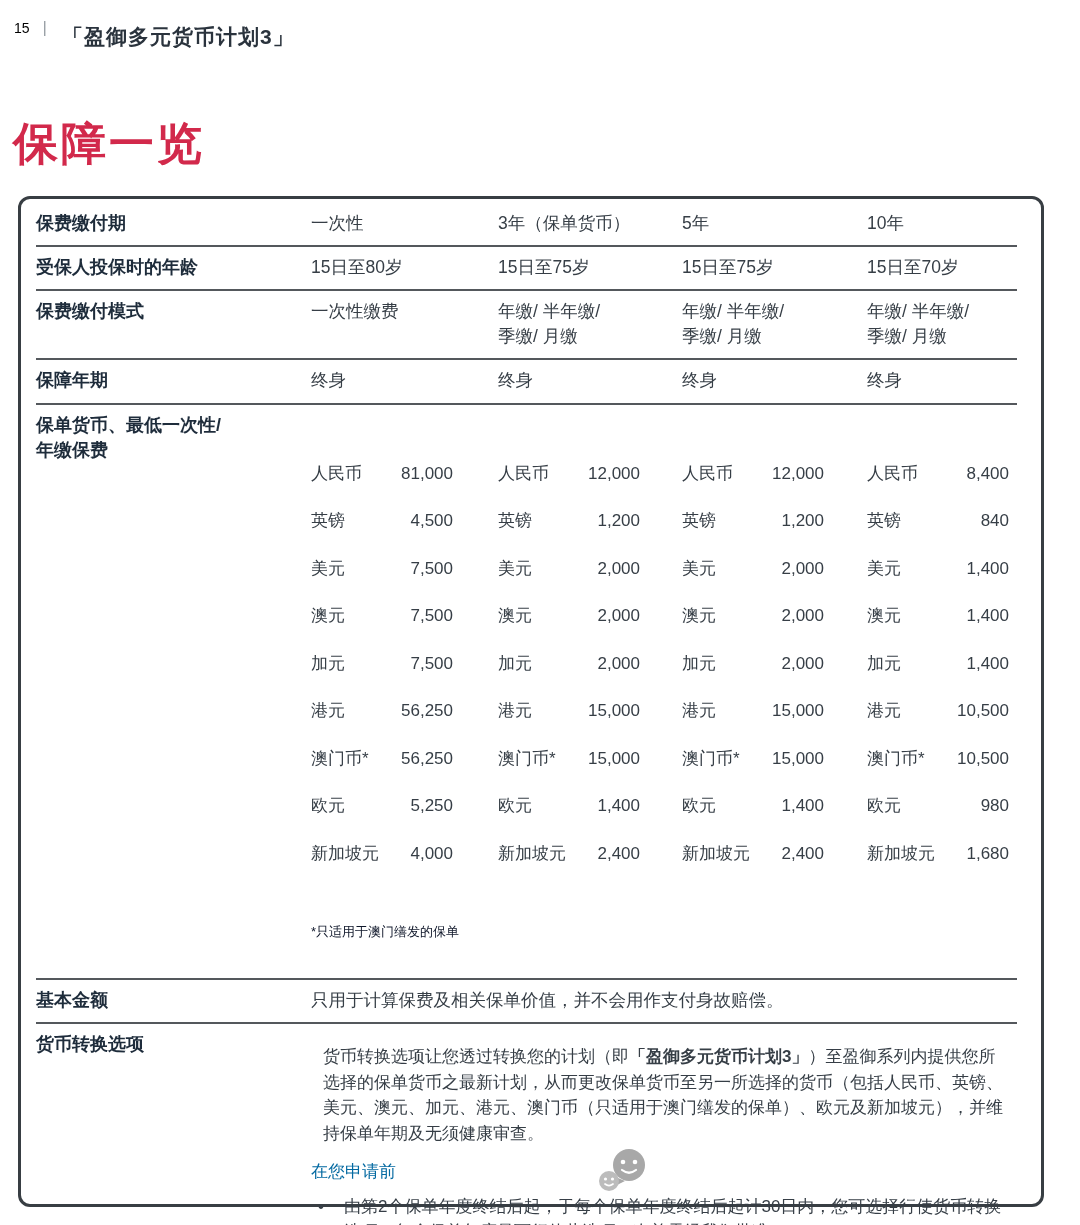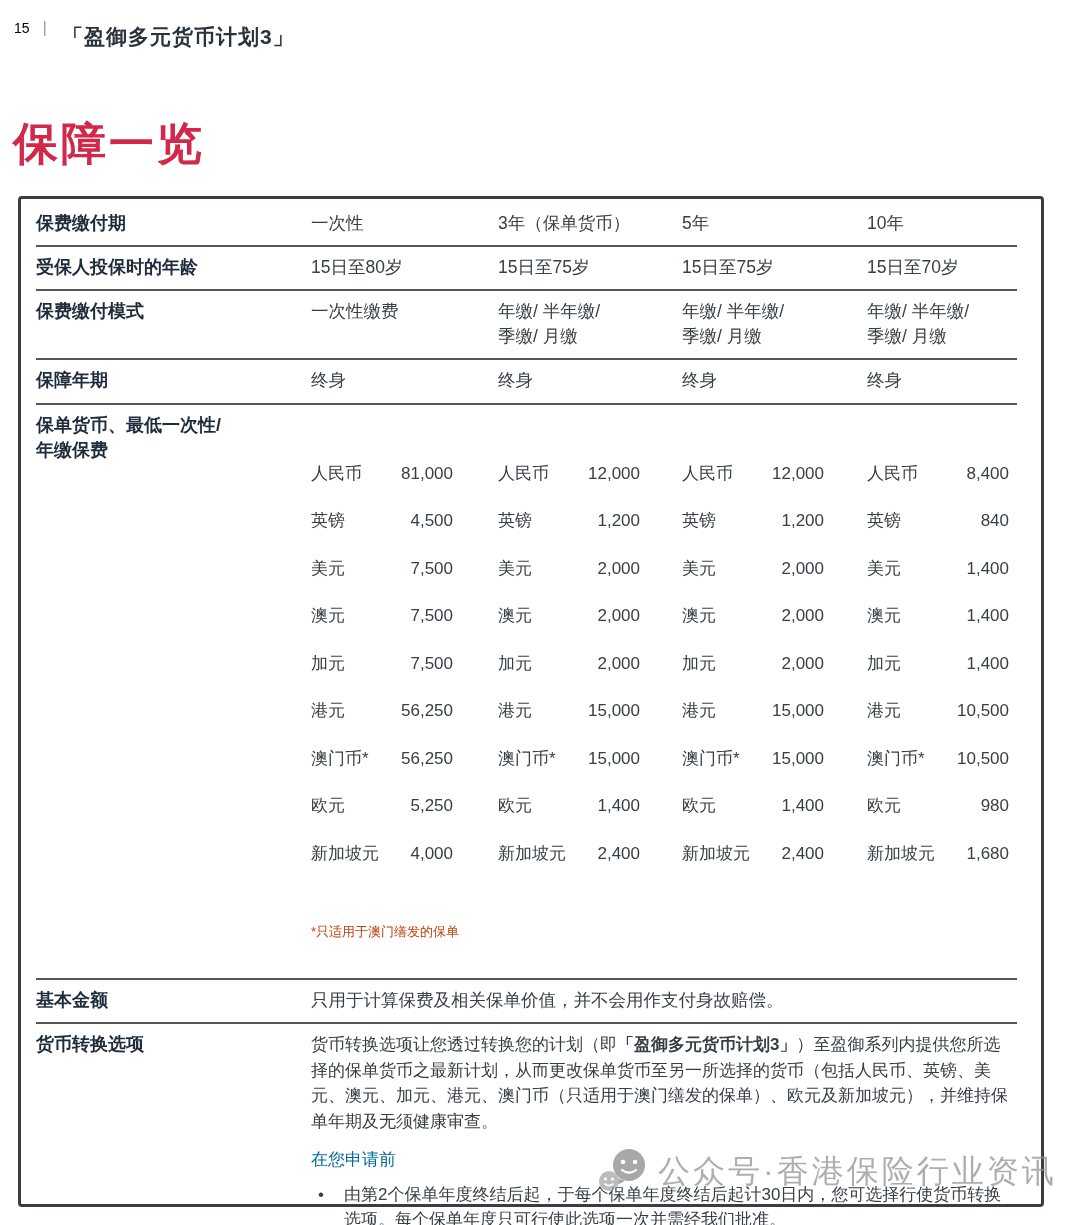--- a/index.html
+++ b/index.html
@@ -12,36 +12,36 @@
   .page-header{position:absolute;top:16px;left:14px;display:flex;align-items:flex-start;}
   .page-num{font-size:14px;color:#000000;line-height:24px;}
   .hdr-div{font-size:17px;color:#9aa0a6;margin:0 15px 0 13px;line-height:24px;}
   .category{font-size:18px;font-weight:bold;color:#d2294b;letter-spacing:1px;line-height:24px;}
   .product{font-size:21px;font-weight:bold;color:#2a333d;letter-spacing:1px;margin-top:7px;}
   .title{position:absolute;left:13px;top:114px;margin:0;font-size:45px;font-weight:800;
          color:#d2294b;letter-spacing:3px;}
   
   .benefit-table{
     position:absolute;left:18px;top:196px;width:1026px;height:1011px;box-sizing:border-box;
-    border:3px solid #383e43;border-radius:4px;padding:0 24px 0 15px;background:#fff;
+    border:3px solid #383e43;border-radius:12px;padding:0 24px 0 15px;background:#fff;
   }
   .t-row{display:grid;grid-template-columns:275px 187px 184px 185px 1fr;
          border-top:2px solid #54585c;padding:8px 0 9px;}
   .t-row:first-child{border-top:none;padding-top:12px;}
   .t-row.wide{grid-template-columns:275px 1fr;}
   .t-label{font-size:18px;font-weight:bold;color:#1e2c3b;line-height:1.4;white-space:pre-line;}
   .t-val{font-size:17.5px;color:#363e46;line-height:25px;white-space:pre-line;padding-right:18px;}
   
   .cur-table{width:142px;}
   .cur-line{display:flex;justify-content:space-between;line-height:22.5px;font-size:17px;}
   .cur-amt{text-align:right;}
-  .footnote{font-size:13px;color:#c2410c;margin-top:4px;white-space:nowrap;}
+  .footnote{font-size:13px;color:#0f172a;margin-top:4px;white-space:nowrap;}
   
   .conv{font-size:17px;line-height:25.5px;color:#363e46;padding-right:2px;}
-  .conv p{margin:0;}
+  .conv p{margin:12px;}
   .conv .intro{margin-bottom:4px;}
   .b{font-weight:bold;}
   .sub{font-weight:normal;color:#0369a1;margin:13px 0 5px !important;}
   .bullet{display:flex;margin-top:9px;}
   .dot{flex:0 0 33px;padding-left:7px;box-sizing:border-box;}
   
   .watermark{position:absolute;left:598px;top:1148px;display:flex;align-items:center;
              opacity:0.72;z-index:5;}
   .wm-text{font-size:32px;color:#8f8f8f;letter-spacing:3px;white-space:nowrap;margin-left:6px;}
 </style>
@@ -182,14 +182,13 @@
     <circle cx="31" cy="17" r="16" fill="#878787"></circle>
     <circle cx="25" cy="14" r="2.3" fill="#ffffff"></circle>
     <circle cx="37" cy="14" r="2.3" fill="#ffffff"></circle>
     <path d="M24 22 q7 5.5 14 0" stroke="#ffffff" stroke-width="2.2" fill="none" stroke-linecap="round"></path>
     <polygon points="20,30 27,33 17,38" fill="#878787"></polygon>
     <circle cx="11" cy="33" r="10" fill="#a3a3a3"></circle>
     <circle cx="7.5" cy="31" r="1.6" fill="#ffffff"></circle>
     <circle cx="14.5" cy="31" r="1.6" fill="#ffffff"></circle>
     <path d="M7 36 q4 3.2 8 0" stroke="#ffffff" stroke-width="1.7" fill="none" stroke-linecap="round"></path>
   </svg>
-  <span class="wm-text">公众号·香港保险行业资讯</span>
 </div>
 
 </body></html>

